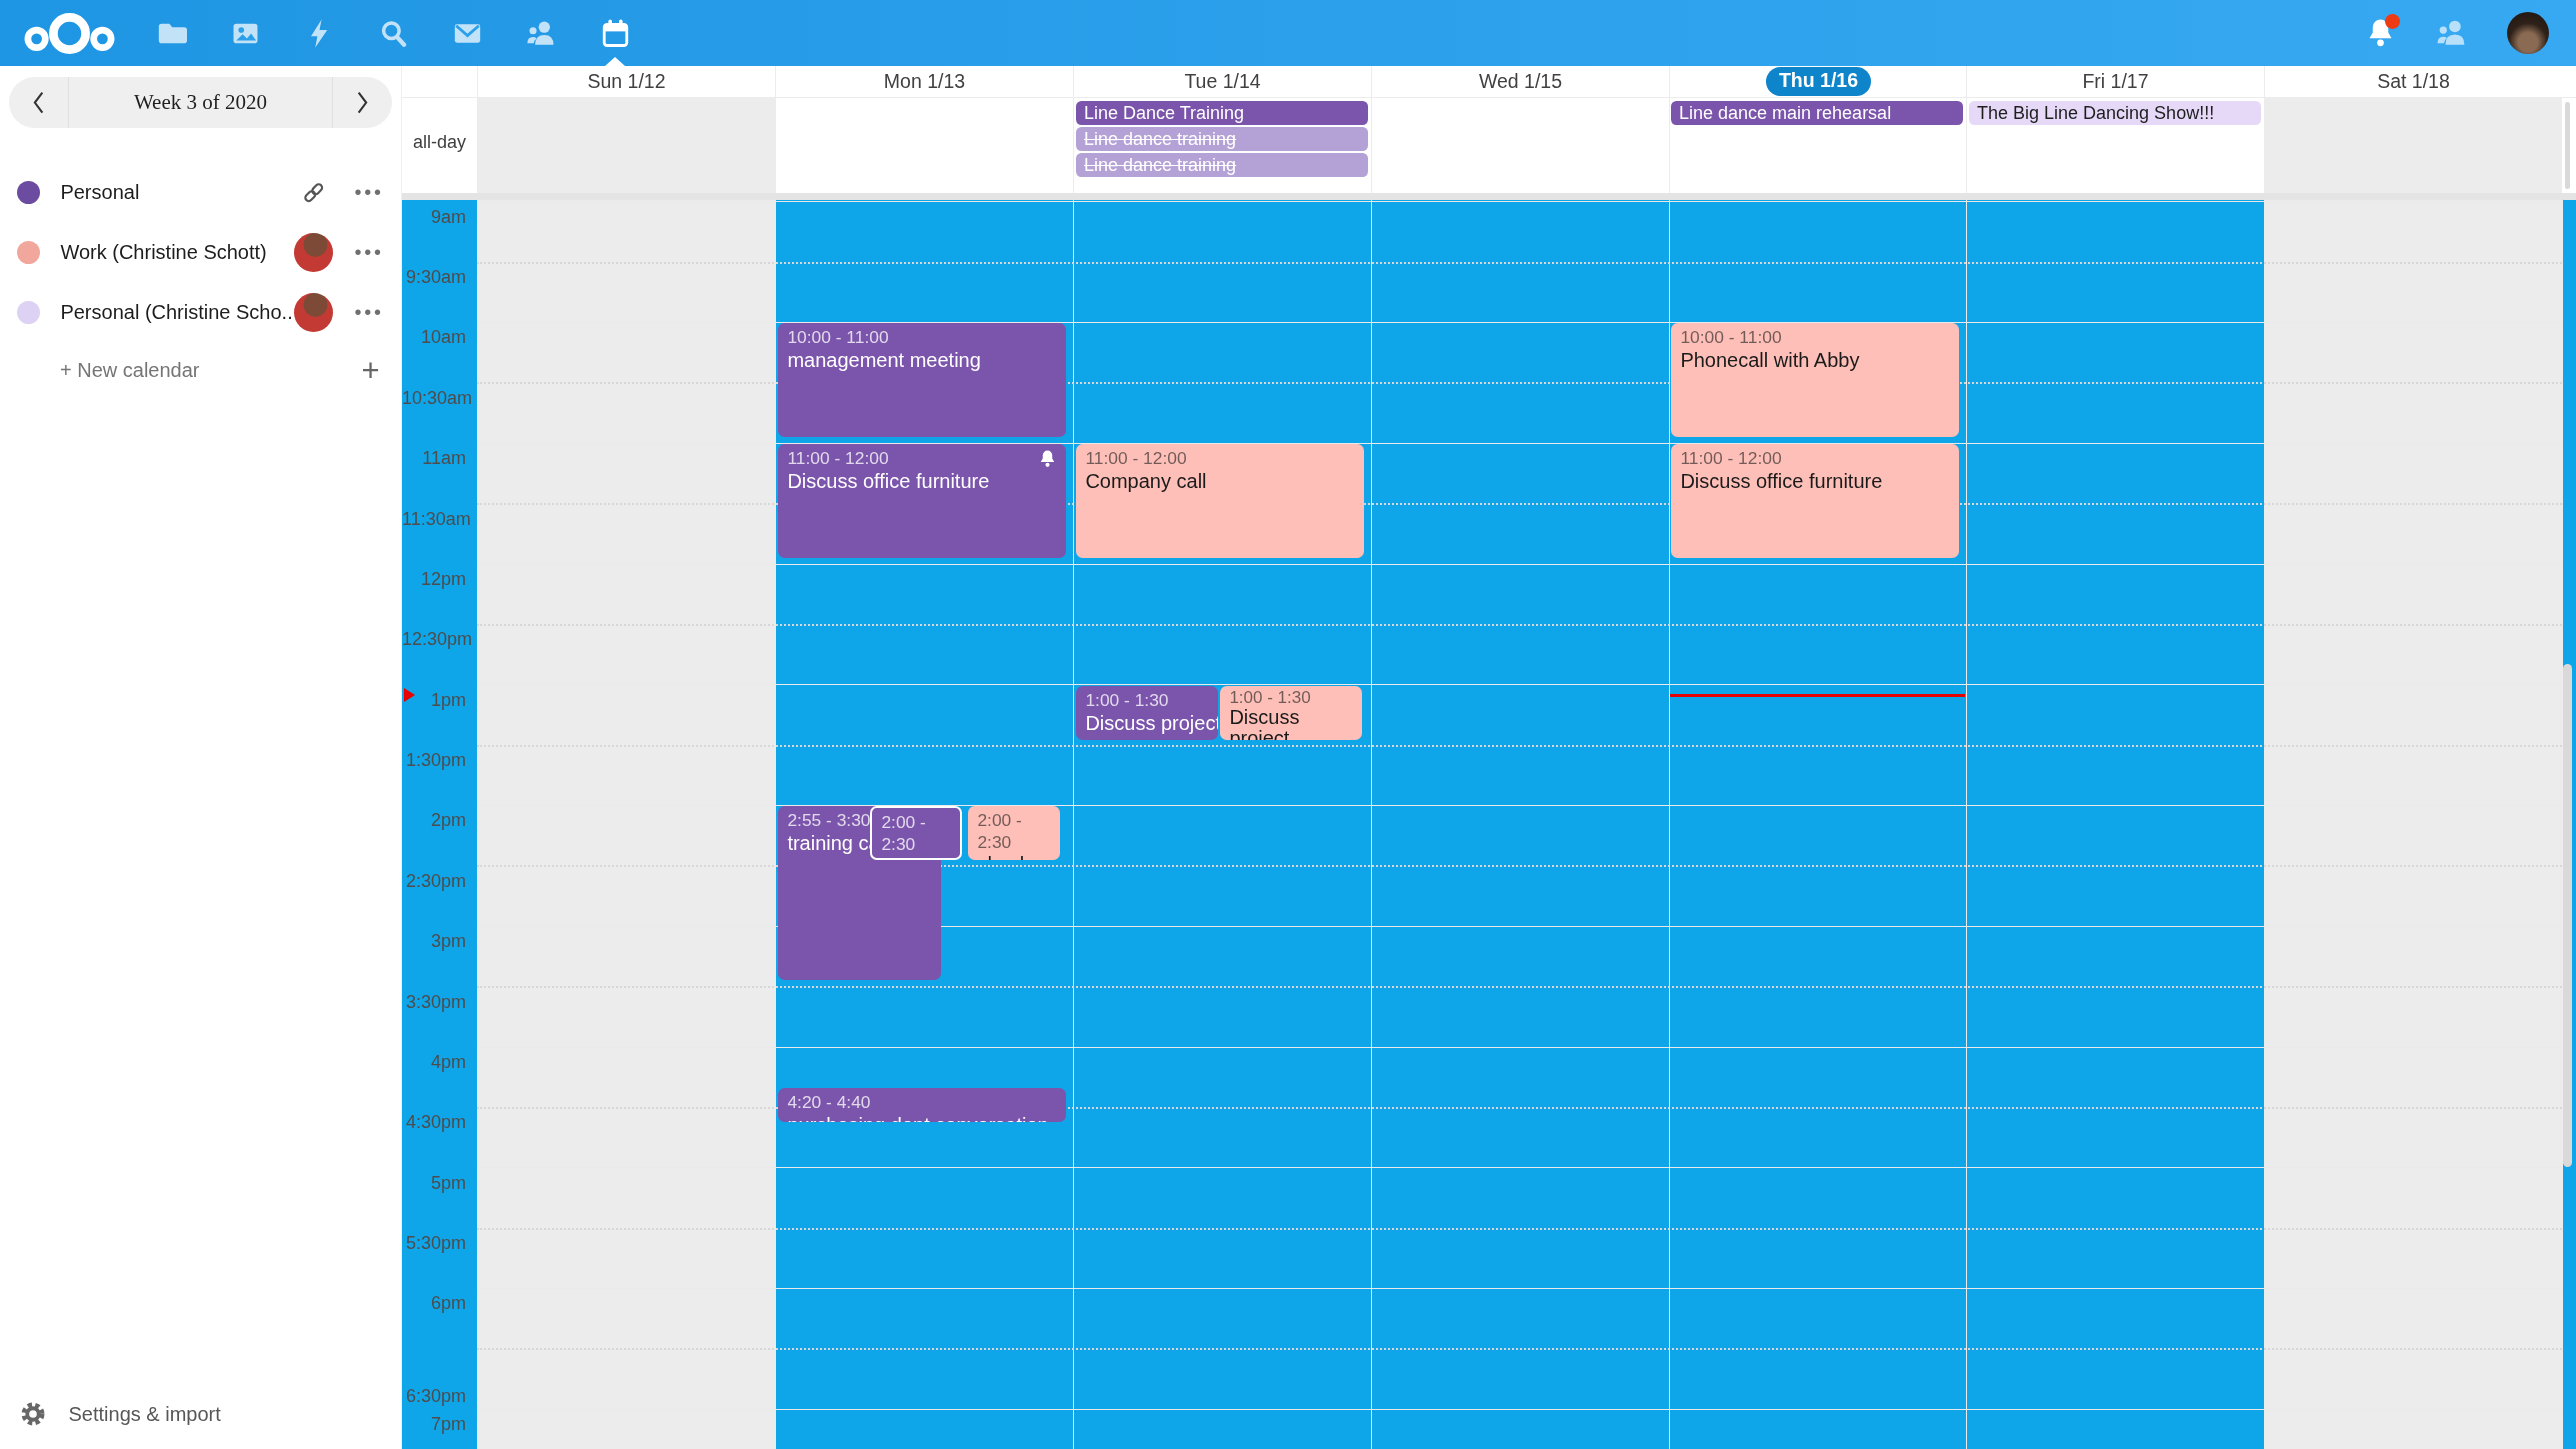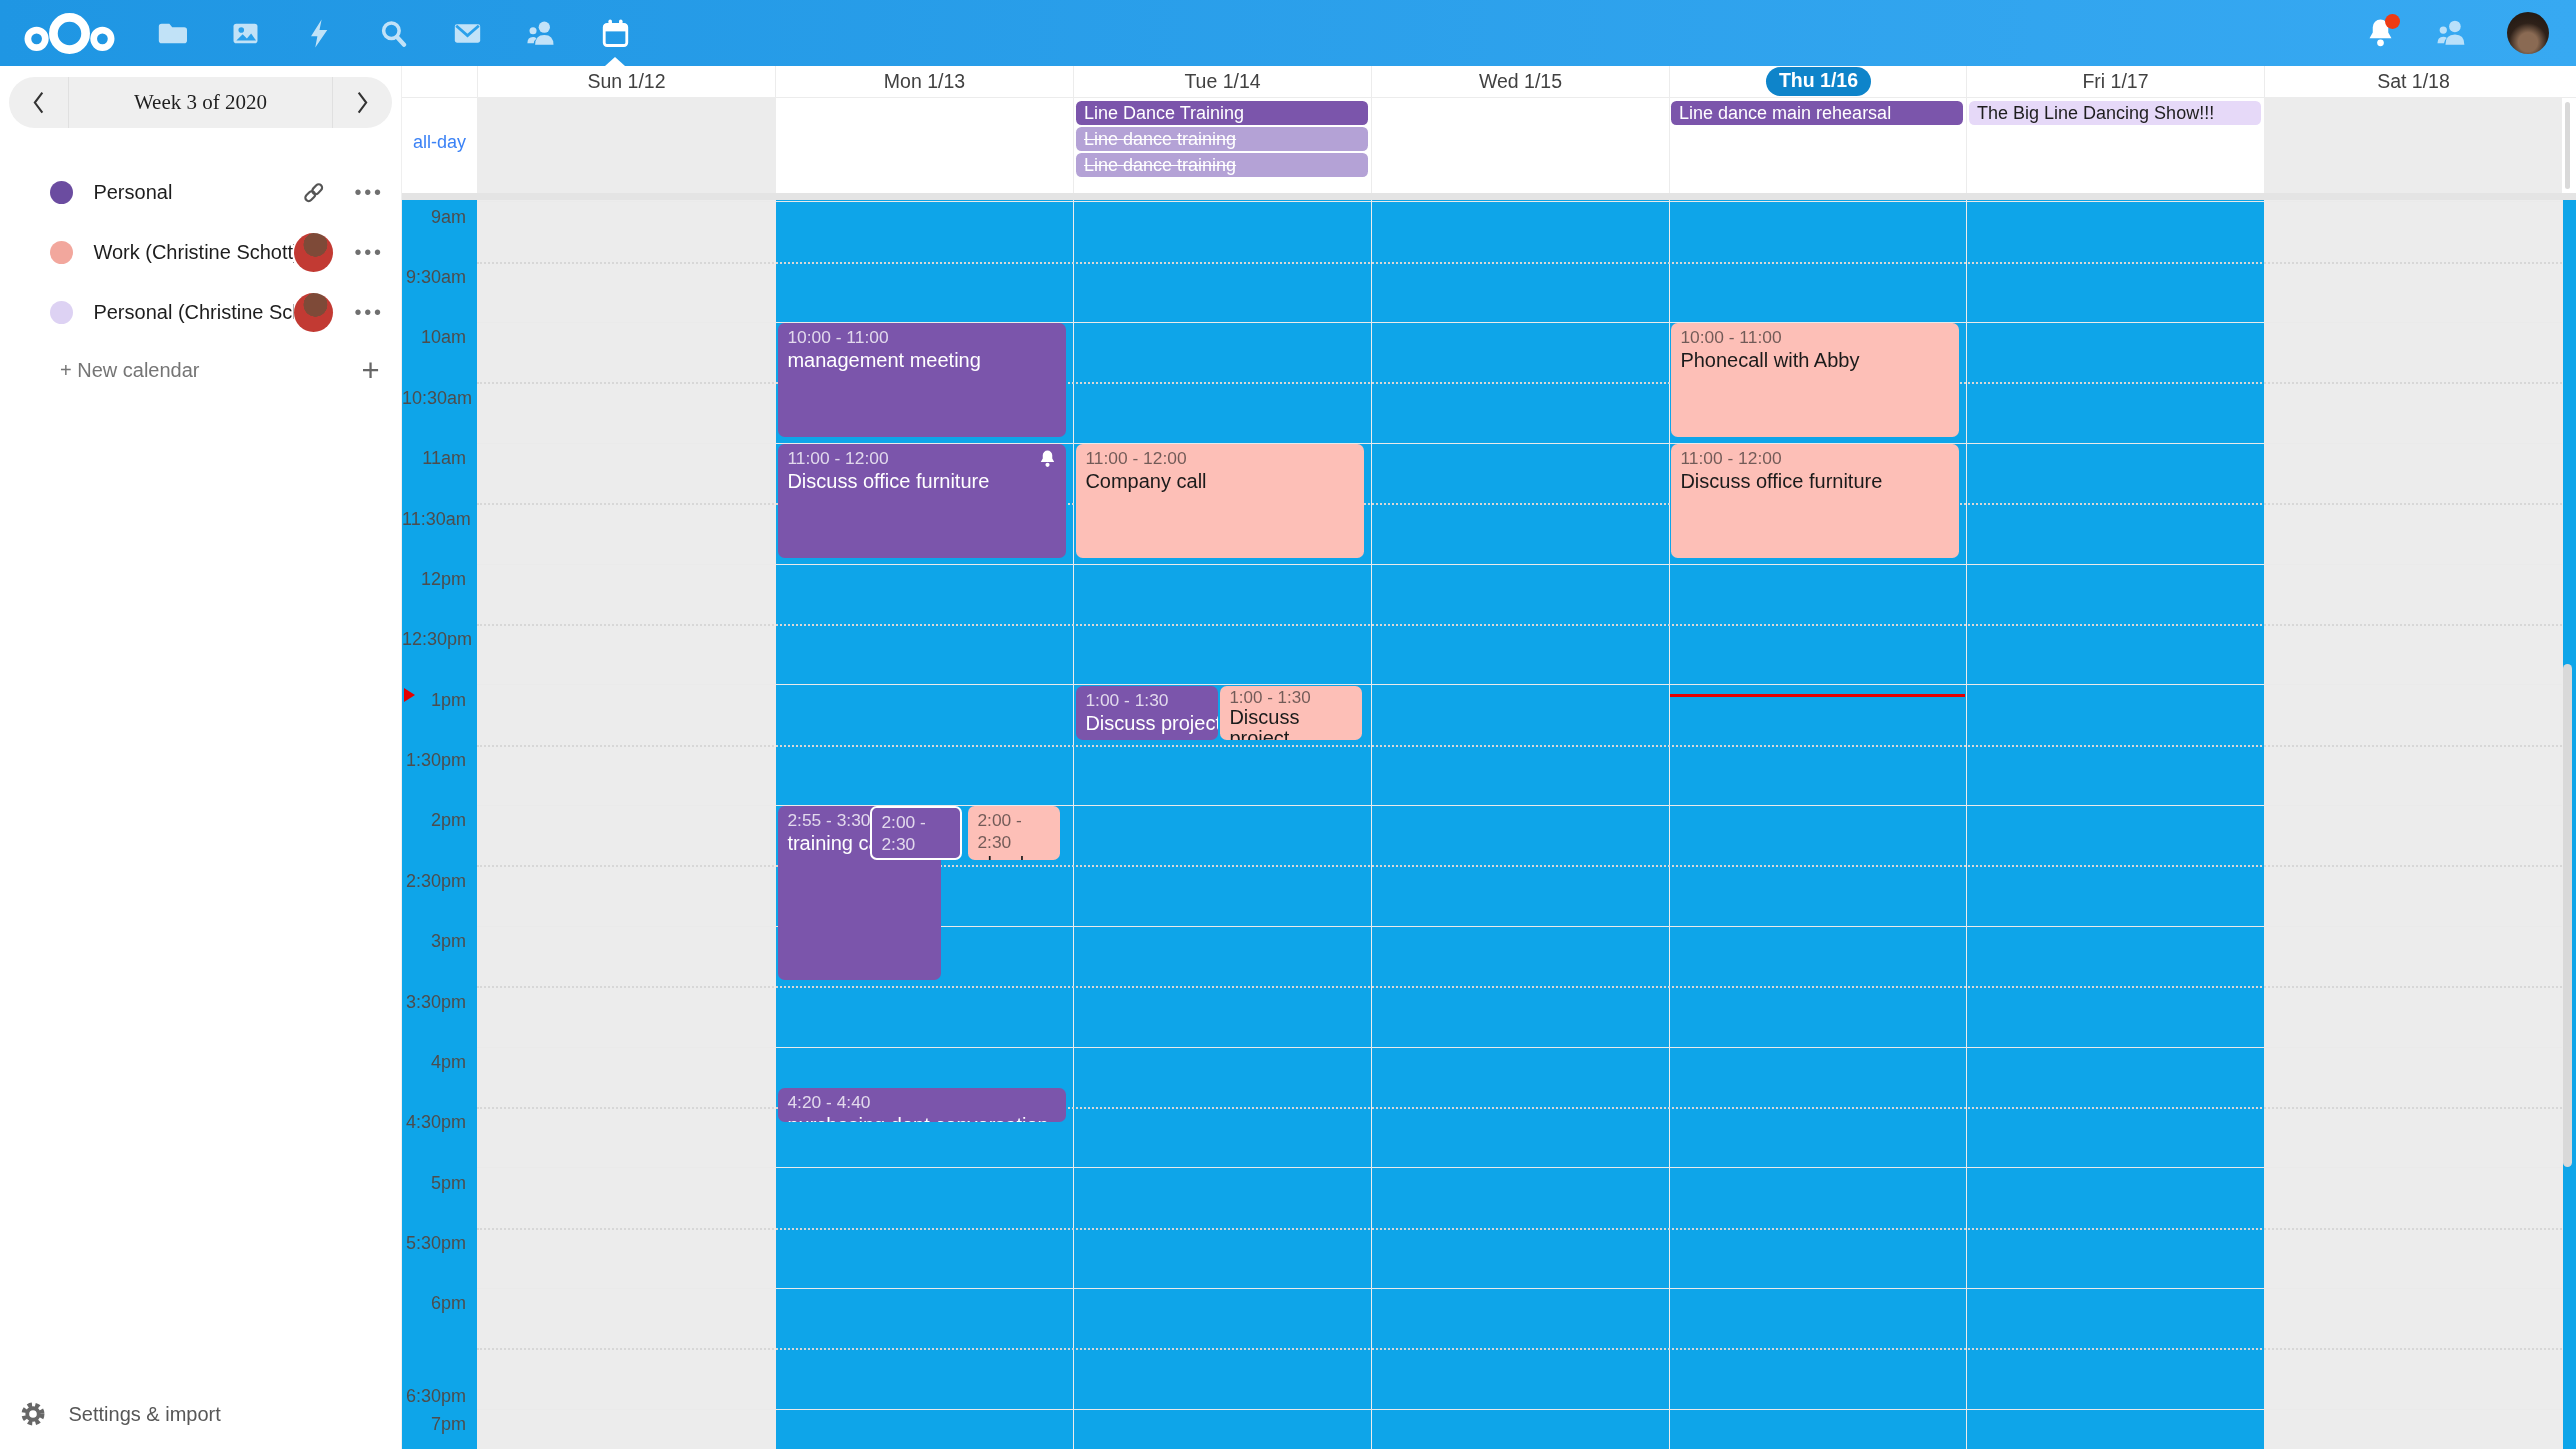--- a/index.html
+++ b/index.html
@@ -40,21 +40,21 @@
               border-right:1.3px solid #e0e0e0; cursor:pointer;font-family:Liberation Serif, serif; }
   .actions { margin:17.4px 9.4px 0 9.4px; display:flex; align-items:center; gap:14.8px; }
   .btn-new-event { width:221px; height:52px; background:#0e82c9; color:#fff; border:none;
                    border-radius:29.5px; font-size:21px; font-weight:bold;
                    font-family:inherit; cursor:pointer; }
   .btn-today { width:95px; height:52px; background:#ececec; color:#222; border:none;
                border-radius:29.5px; font-size:20px; font-family:inherit; cursor:pointer; }
   .view-toggle { margin-left:8px; display:flex; gap:6px; cursor:pointer; padding:5.4px; }
   .view-toggle i { display:block; width:10px; height:31px; background:#585858; border-radius:2px; }
   .cal-list { margin-top:35px; }
-  .cal-item { height:60px; display:flex; align-items:center; padding:0 17.4px; cursor:pointer;margin-left:33px; }
+  .cal-item { height:60px; display:flex; align-items:center; padding:0 17.4px; cursor:pointer; }
   .cal-dot { width:23px; height:23px; border-radius:50%; margin-right:20px; flex:none; }
   .cal-name { font-size:20px; color:#1d1d1d; flex:1; white-space:nowrap; overflow:hidden; }
   .link-icon { width:27px; height:27px; margin-right:28px; flex:none; }
   .avatar-sm { width:39px; height:39px; border-radius:50%; margin-right:21.5px; flex:none;
       background:radial-gradient(circle at 55% 30%, #7e4a38 0 34%, #c23a33 35% 100%); }
   .menu-dots { color:#6f6f6f; font-size:20px; letter-spacing:2.7px; cursor:pointer; }
   .new-cal { height:56px; display:flex; align-items:center; padding:0 17.4px 0 60px;
              color:#757575; font-size:20px; cursor:pointer; }
   .new-cal .plus { margin-left:auto; font-size:31px; color:#666; margin-right:4px; }
   .settings-row { position:absolute; left:0; bottom:0; width:100%; height:70px;
@@ -66,21 +66,21 @@
   .main { position:absolute; left:402px; top:66px; right:0; bottom:0; background:#fff; }
   .day-header { position:absolute; top:0; left:0; right:0; height:32px; background:#fff;
                 border-bottom:1.3px solid #ececec; z-index:5; }
   .hcell { position:absolute; top:0; height:31px; border-left:1.3px solid #ececec;
            display:flex; align-items:center; justify-content:center;
            font-size:19.5px; color:#414141; cursor:pointer; }
   .today-pill { background:#0e84ca; color:#fff; font-weight:bold; border-radius:670px;
                 padding:2.7px 13.4px 4px 13.4px; }
   .allday { position:absolute; top:32px; left:0; right:0; height:95px; background:#fff; }
   .allday-label { position:absolute; left:0; top:34px; width:64px; text-align:right;
-                  font-size:18px; color:#3b82f6; }
+                  font-size:18px; color:#404040; }
   .acell { position:absolute; top:0; bottom:0; width:298px; border-left:1.3px solid #ececec; }
   .acell.weekend { background:#ececec; }
   .abar { position:absolute; left:2.7px; width:292px; height:24px; border-radius:5.4px;
           font-size:18px; line-height:24px; padding:0 8px; white-space:nowrap;
           overflow:hidden; cursor:pointer; }
   .divider { position:absolute; top:127px; height:6.7px; left:0; right:0; background:#e4e4e4; }
   .grid { position:absolute; top:134px; left:0; right:0; bottom:0; background:#0ea5e9; overflow:hidden; }
   .gcol { position:absolute; top:0; bottom:0; width:298px; border-left:1.3px solid #ececec;
           cursor:pointer; }
   .gcol.weekend { background:#ececec; }

